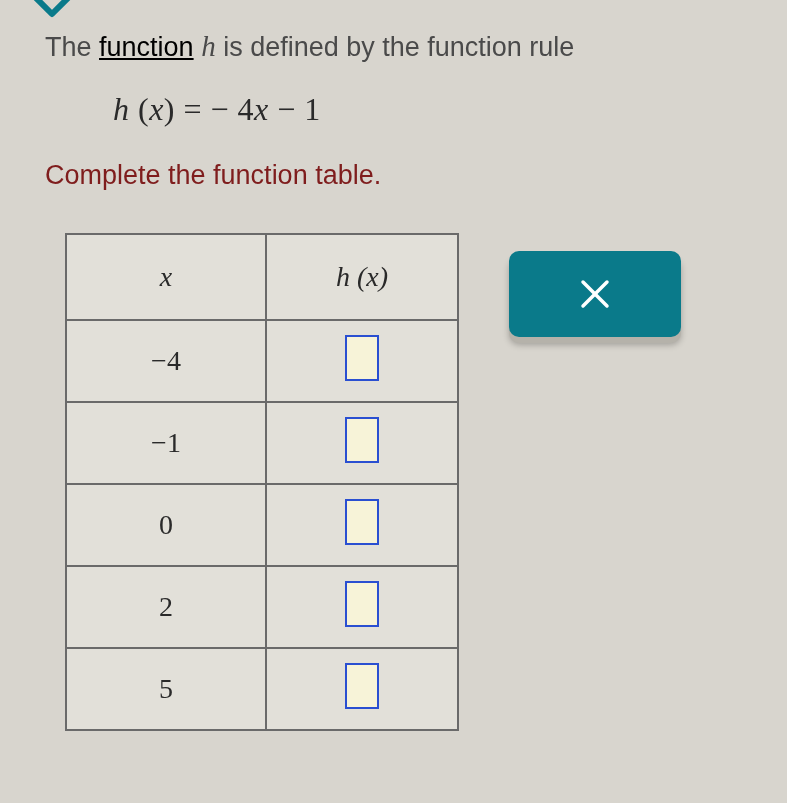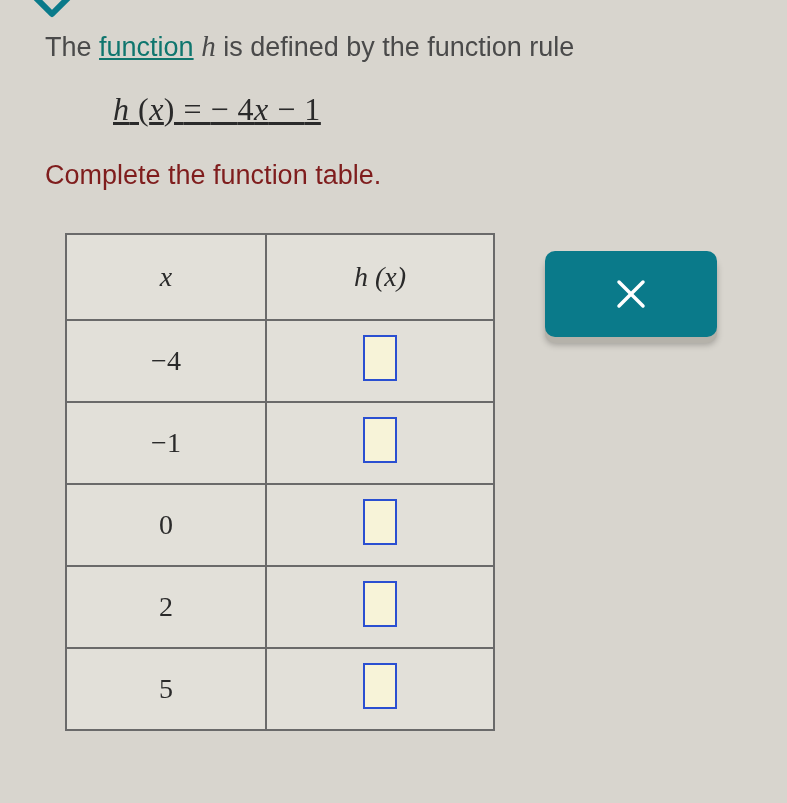--- a/index.html
+++ b/index.html
@@ -25,36 +25,35 @@
     }
     .intro-text {
       font-family: -apple-system, 'Segoe UI', Arial, sans-serif;
       font-size: 27px;
       color: #4a4a4a;
       margin-bottom: 28px;
       white-space: nowrap;
     }
     .intro-text .link {
       text-decoration: underline;
-      color: #0f766e;
+      color: #000000;
     }
     .intro-text .func-name {
       font-family: Georgia, 'Times New Roman', serif;
       font-style: italic;
       font-size: 29px;
     }
     .equation {
       font-family: Georgia, 'Times New Roman', serif;
       font-size: 32px;
       font-style: italic;
       color: #2a2a2a;
       margin-left: 68px;
       margin-bottom: 32px;
       letter-spacing: 0.5px;
-      text-decoration: underline;
     }
     .equation .upright {
       font-style: normal;
     }
     .instruction {
       font-family: -apple-system, 'Segoe UI', Arial, sans-serif;
       font-size: 27px;
       color: #7f1d1d;
       margin-bottom: 42px;
     }
@@ -81,21 +80,21 @@
       font-size: 28px;
       color: #2a2a2a;
     }
     table.func-table td {
       height: 82px;
       font-family: Georgia, 'Times New Roman', serif;
       font-size: 28px;
       color: #2a2a2a;
     }
     .col-x { width: 200px; }
-    .col-hx { width: 228px; margin-top: 28px; }
+    .col-hx { width: 192px; margin-top: 28px; }
     .answer-box {
       display: inline-block;
       width: 34px;
       height: 46px;
       border: 2px solid #2a4fd1;
       background: #f7f3d8;
     }
     .close-btn {
       width: 172px;
       height: 86px;

